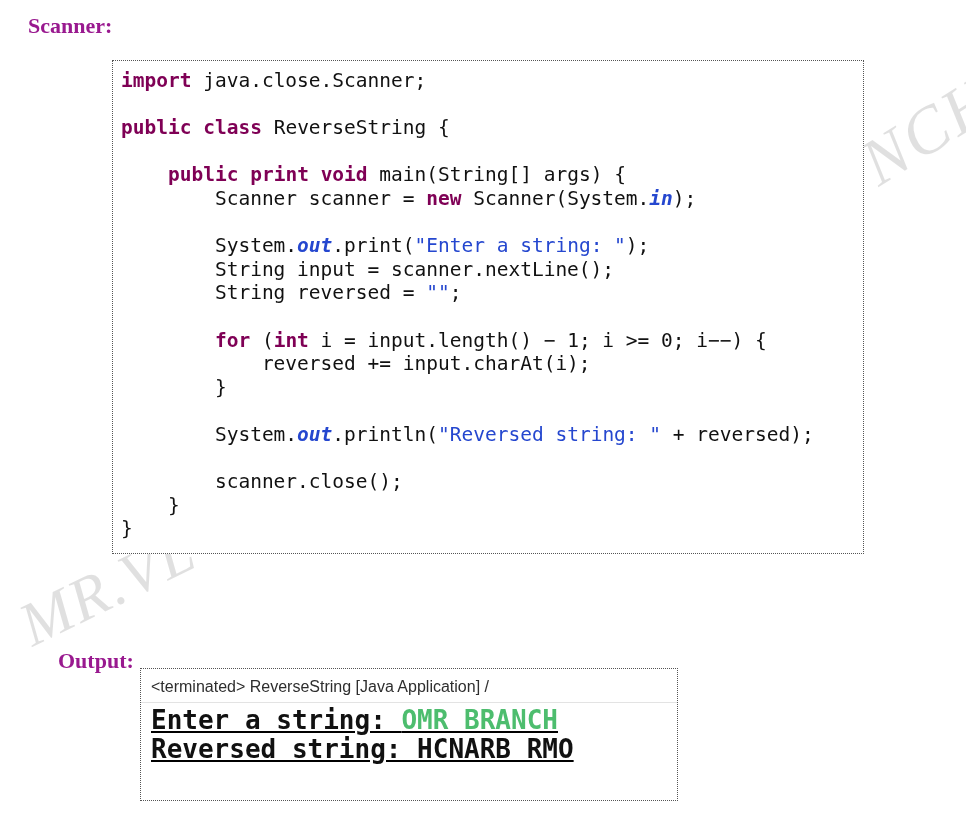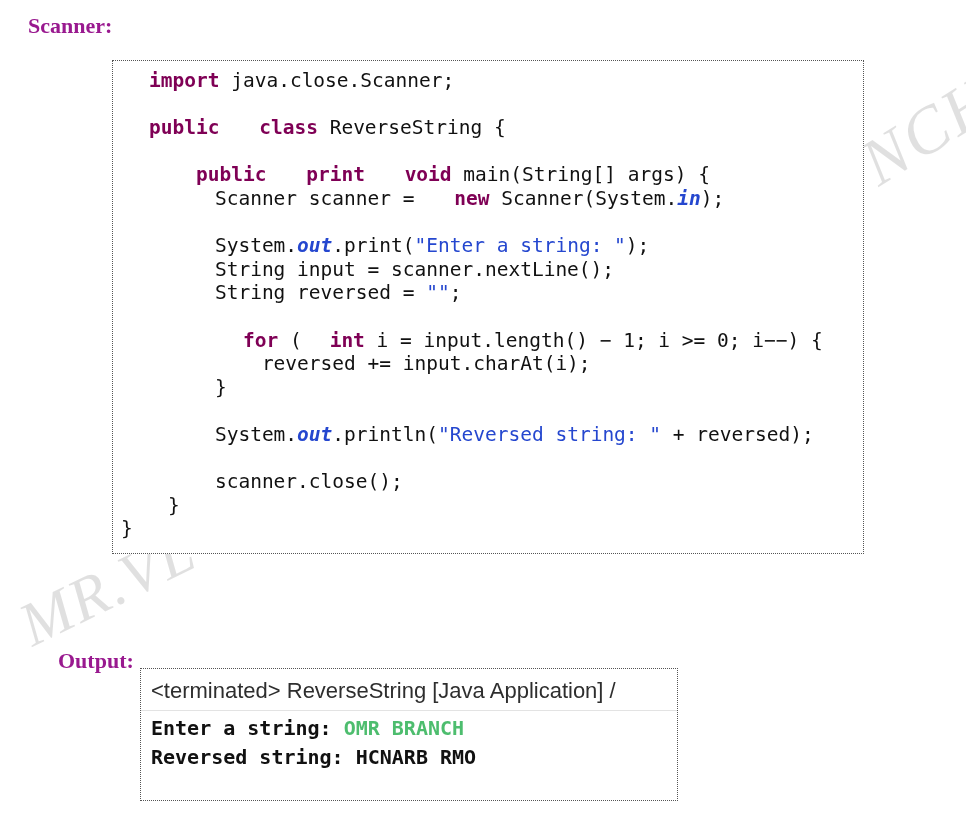--- a/index.html
+++ b/index.html
@@ -38,48 +38,49 @@
     overflow: hidden;
   }
   .code-line {
     font-family: "DejaVu Sans Mono", monospace;
     font-size: 19.5px;
     line-height: 23.6px;
     white-space: pre;
     color: #111;
   }
   .seg-plain { color: #111; }
-  .seg-kw    { color: var(--kw, #7f0055); font-weight: bold; margin-left: 28px; }
+  .seg-kw    { color: var(--kw, #7f0055); font-weight: bold; }
   .seg-str   { color: var(--str, #2547cf); }
   .seg-field { color: var(--field, #2547cf); font-weight: bold; font-style: italic; }
 
   #console-box {
     left: 140px;
     top: 668px;
     width: 538px;
     height: 133px;
     overflow: hidden;
   }
   #console-header {
     font-family: "Liberation Sans", sans-serif;
-    font-size: 22px;
+    font-size: 16px;
     color: #2e2e2e;
     padding: 9px 8px 6px 10px;
     white-space: nowrap;
     overflow: hidden;
     border-bottom: 1px solid #e3e3e3;
   }
   #console-body { padding: 3px 10px 6px 10px; }
   .console-line {
     font-family: "DejaVu Sans Mono", monospace;
     font-weight: bold;
-    font-size: 20px;
+    font-size: 26px;
     line-height: 29px;
     white-space: pre;
     color: #000;
+    text-decoration: underline;
   }
   .seg-input { color: var(--input, #4dbd6e); }
 
   .watermark {
     position: absolute;
     font-family: "Liberation Serif", serif;
     font-style: italic;
     color: rgba(0, 0, 0, 0.12);
     z-index: 1;
     pointer-events: none;

